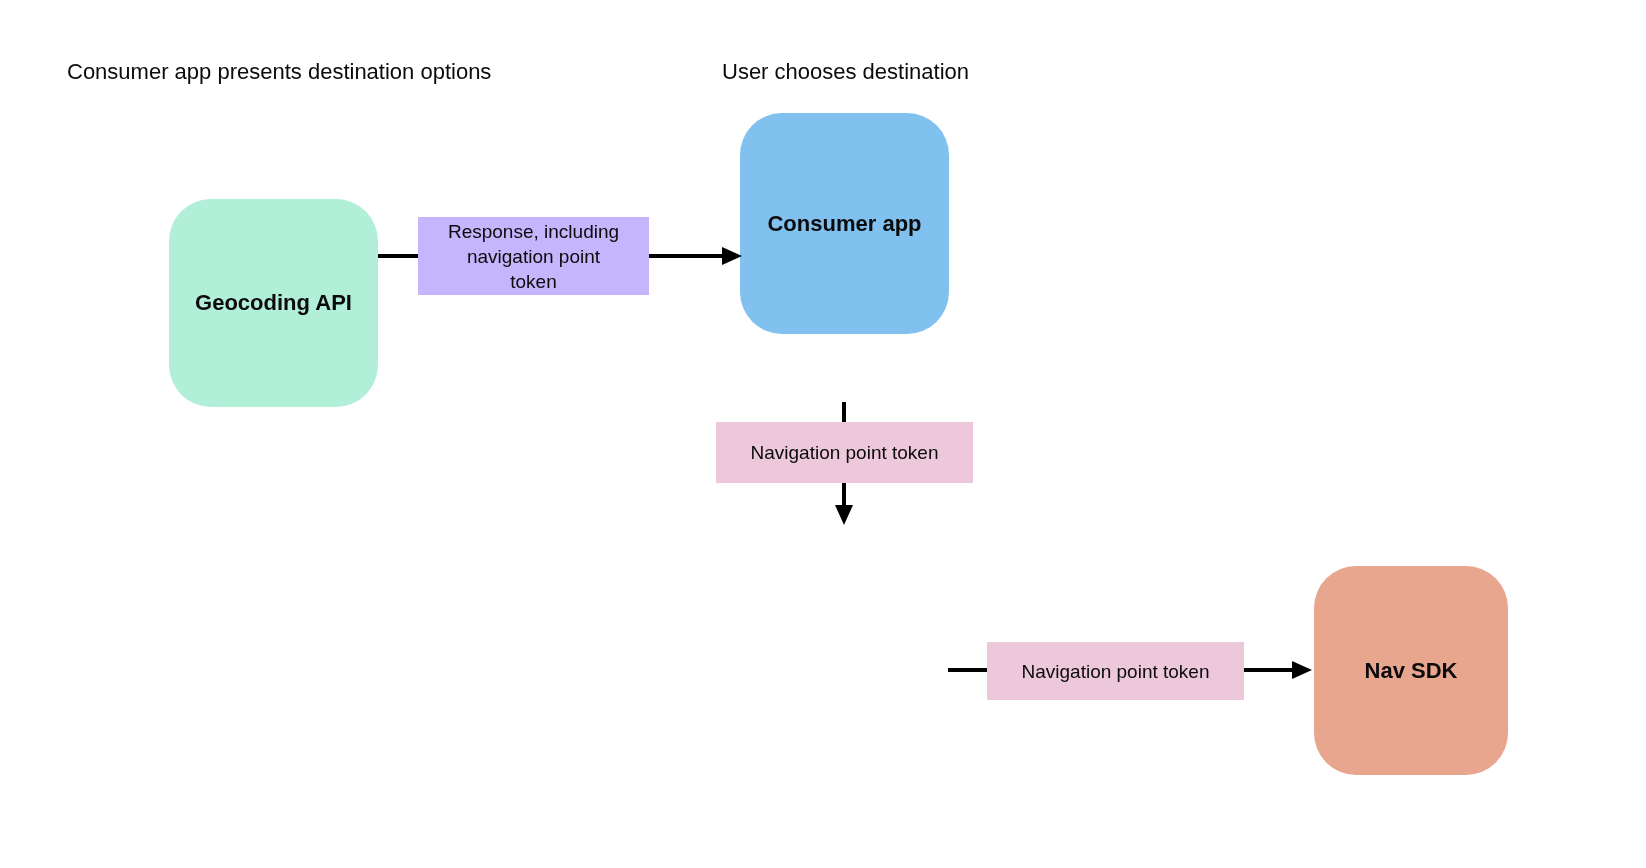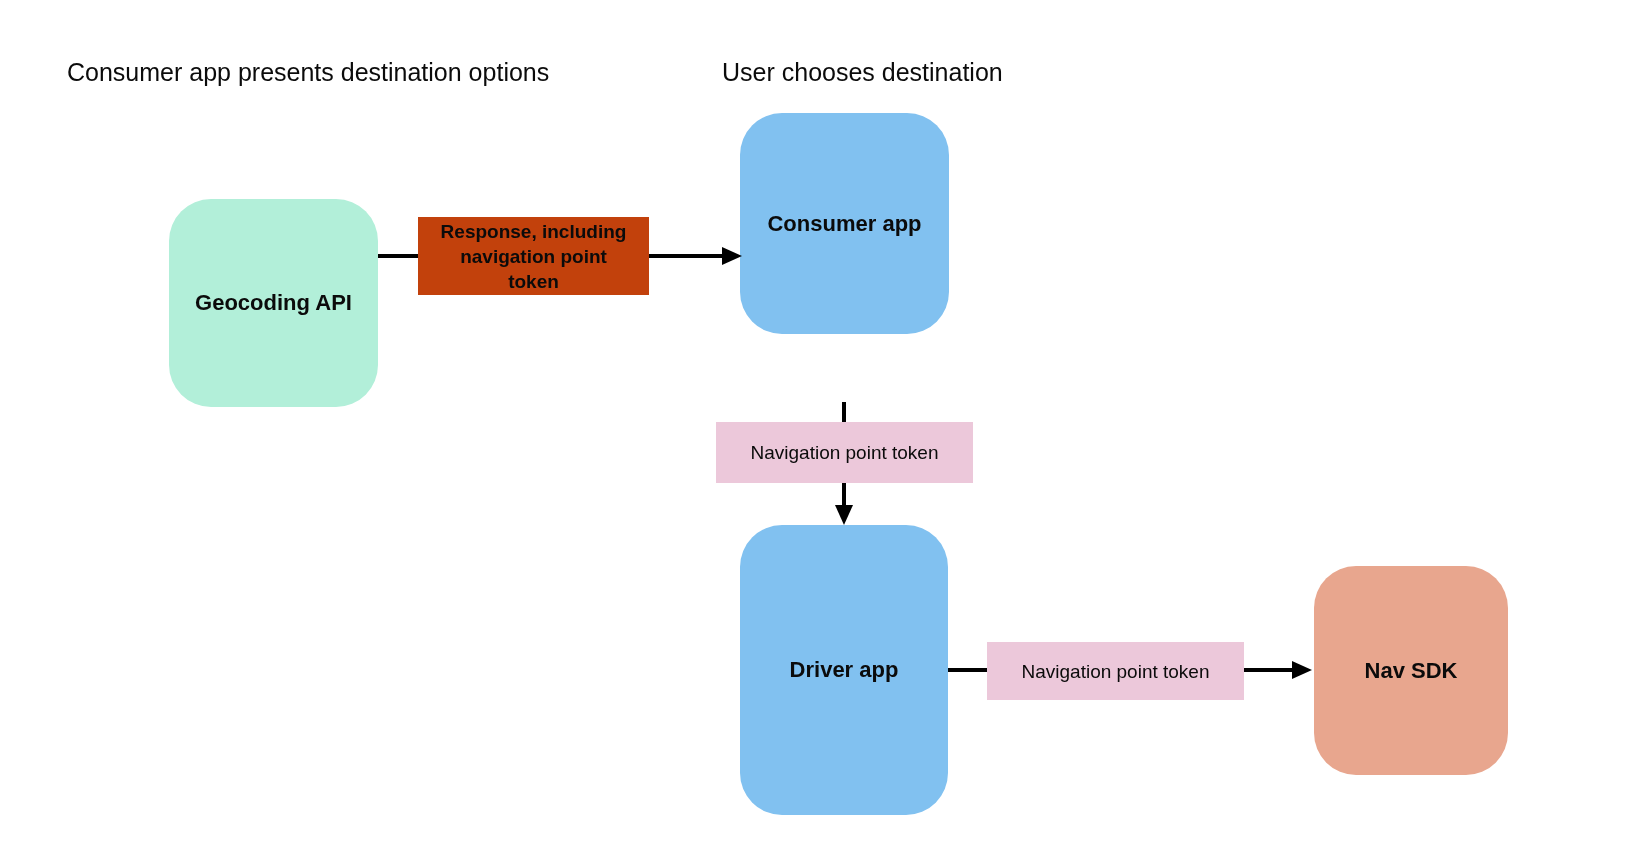--- a/index.html
+++ b/index.html
@@ -10,21 +10,21 @@
     position: relative;
     width: 1646px;
     height: 868px;
     background: #ffffff;
     overflow: hidden;
   }
 
   .stage-title {
     position: absolute;
     top: 58px;
-    font-size: 25px;
+    font-size: 22px;
     font-weight: 400;
     line-height: 28px;
     color: #0b0b0b;
     white-space: nowrap;
     text-align: center;
   }
   .stage-title.t1 { left: 67px; }
   .stage-title.t2 { left: 722px; }
   .stage-title.t3 { left: 1208px; }
 
@@ -96,26 +96,25 @@
 
 <div class="canvas">
 
   <div class="stage-title t1">Consumer app presents destination options</div>
   <div class="stage-title t2">User chooses destination</div>
 
   <div class="node geocoding" style="background-color: rgb(178, 239, 217); margin-top: 48px;">Geocoding API</div>
 
   <div class="node consumer" style="background-color: rgb(129, 193, 240);">Consumer app</div>
 
-  <div class="node driver" style="background-color: rgb(129, 193, 240);">Driver app</div>
 
   <div class="node navsdk" style="background-color: rgb(232, 166, 142);">Nav SDK</div>
 
   <div class="edge-line e1a"></div>
-  <div class="edge-label l1" style="background-color: #c2410c; font-weight: bold;">Response, including
+  <div class="edge-label l1" style="background-color: #c4b5fd;">Response, including
 navigation point
 token</div>
   <div class="edge-line e1b"></div>
   <div class="head-e1"></div>
 
   <div class="edge-line e2a"></div>
   <div class="edge-label l2" style="background-color: rgb(236, 200, 218);">Navigation point token</div>
   <div class="edge-line e2b"></div>
   <div class="head-e2"></div>
 

